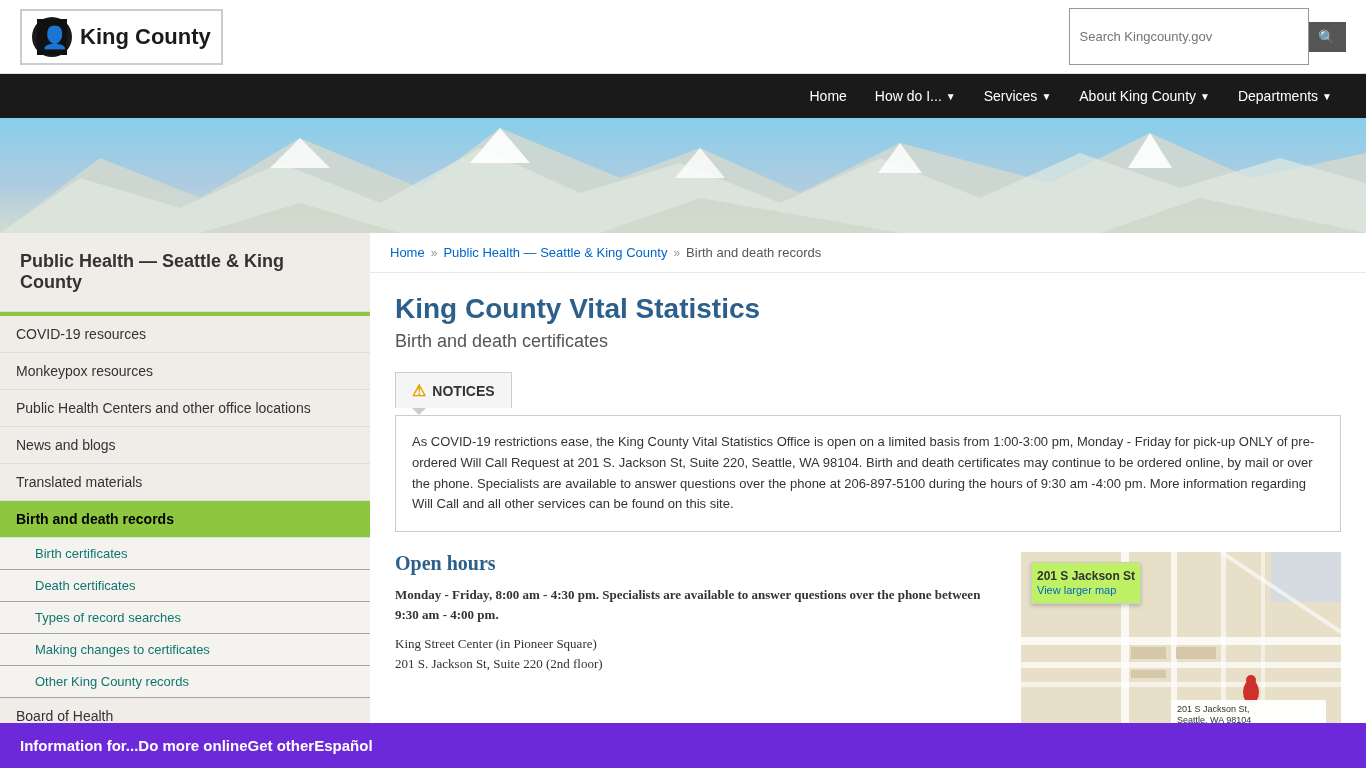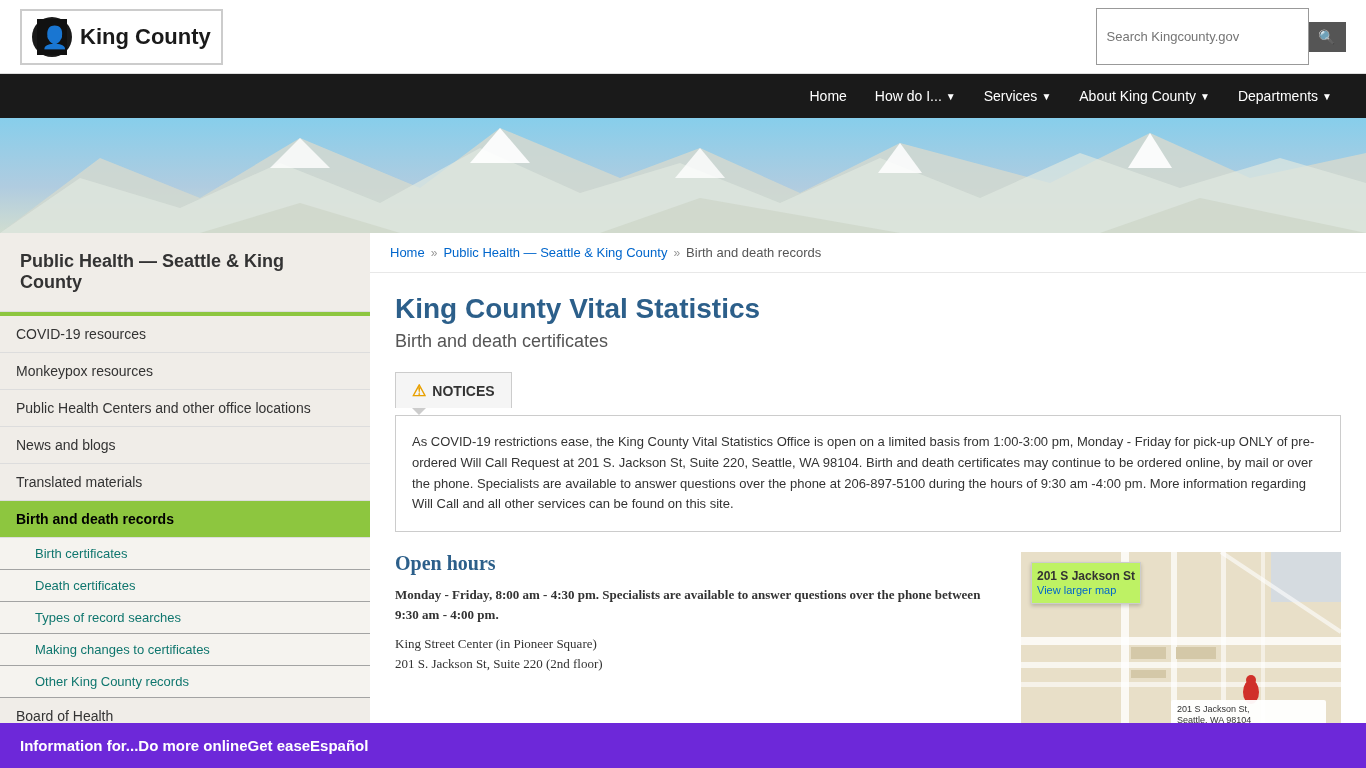--- a/index.html
+++ b/index.html
@@ -44,21 +44,21 @@
       color: #1a1a1a;
     }
     .search-area {
       display: flex;
       align-items: center;
     }
     .search-input {
       border: 1px solid #999;
       padding: 20px 10px;
       font-size: 13px;
-      width: 213px;
+      width: 240px;
       color: #999;
     }
     .search-btn {
       background: #555;
       border: none;
       color: #fff;
       padding: 7px 10px;
       cursor: pointer;
       font-size: 14px;
     }
@@ -445,15 +445,15 @@
         </div>
       </div>
 
     </div>
   </main>
 </div>
 
 <div class="footer-bar">
   <div class="footer-item">Information for...</div>
   <div class="footer-item">Do more online</div>
-  <div class="footer-item">Get ease</div>
+  <div class="footer-item">Get other</div>
   <div class="footer-item">Español</div>
 </div>
 
 </body></html>

